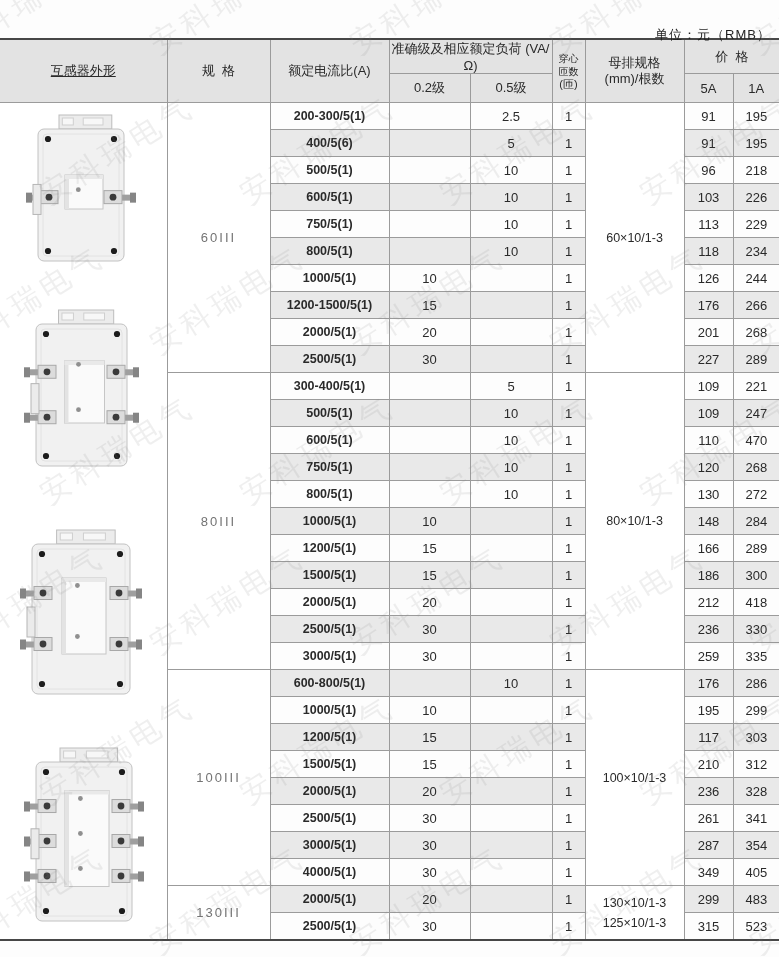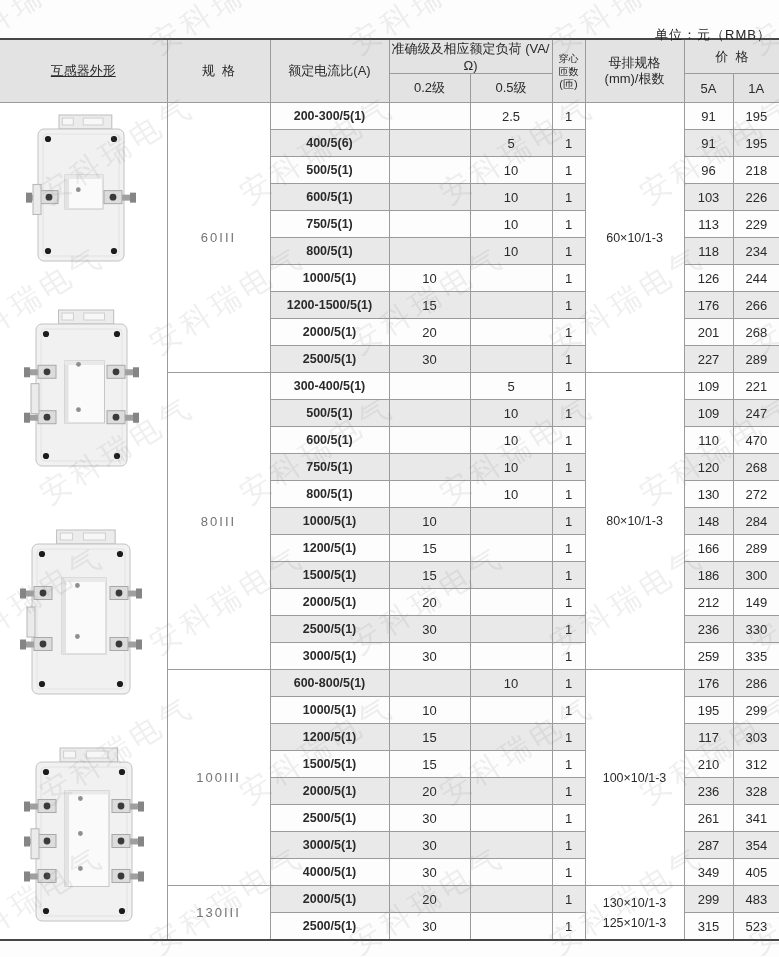--- a/index.html
+++ b/index.html
@@ -373,21 +373,21 @@
           <td class=" shaded">1</td>
           <td class=" shaded">186</td>
           <td class="col-last shaded">300</td>
         </tr>
         <tr>
           <td class="ratio-cell">2000/5(1)</td>
           <td class="">20</td>
           <td class=""></td>
           <td class="">1</td>
           <td class="">212</td>
-          <td class="col-last">149</td>
+          <td class="col-last">418</td>
         </tr>
         <tr>
           <td class="ratio-cell shaded">2500/5(1)</td>
           <td class=" shaded">30</td>
           <td class=" shaded"></td>
           <td class=" shaded">1</td>
           <td class=" shaded">236</td>
           <td class="col-last shaded">330</td>
         </tr>
         <tr>

